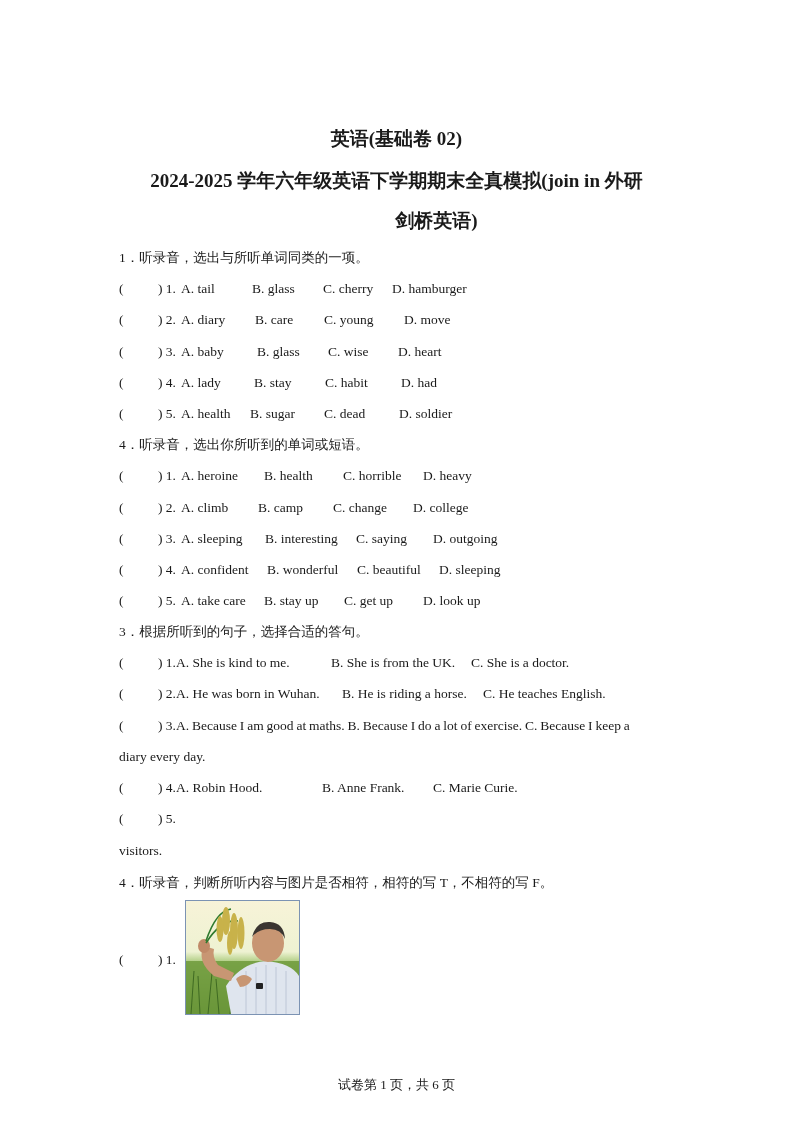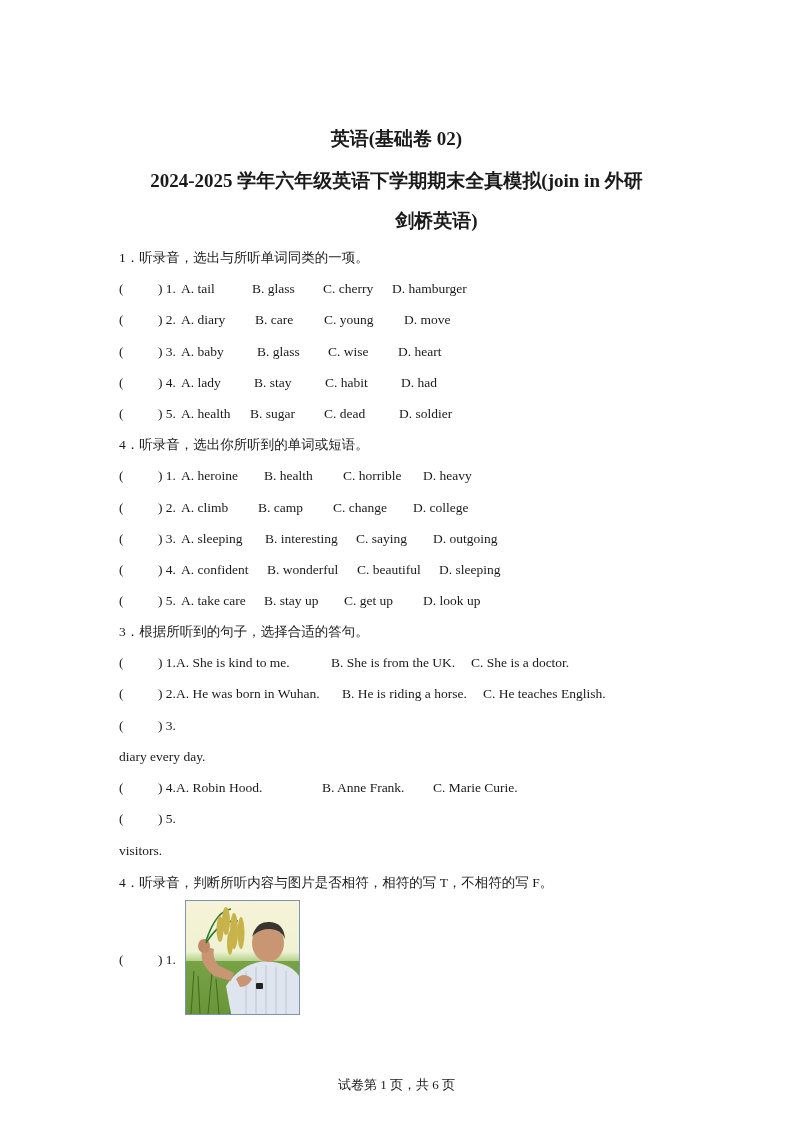--- a/index.html
+++ b/index.html
@@ -123,20 +123,21 @@
 <div class="row" style="top:686px">
   <span class="lp">(</span>
   <span class="num">) 2.</span>
   <span style="left:176px">A. He was born in Wuhan.</span>
   <span style="left:342px">B. He is riding a horse.</span>
   <span style="left:483px">C. He teaches English.</span>
 </div>
 <div class="row" style="top:718px">
   <span class="lp">(</span>
   <span class="num">) 3.</span>
+  <span style="left:176px; word-spacing:-0.5px">A. Because I am good at maths.  B. Because I do a lot of exercise.  C. Because I keep a</span>
 </div>
 <div class="line" style="top:749px">diary every day.</div>
 <div class="row" style="top:780px">
   <span class="lp">(</span>
   <span class="num">) 4.</span>
   <span style="left:176px">A. Robin Hood.</span>
   <span style="left:322px">B.  Anne Frank.</span>
   <span style="left:433px">C. Marie Curie.</span>
 </div>
 <div class="row" style="top:811px">

